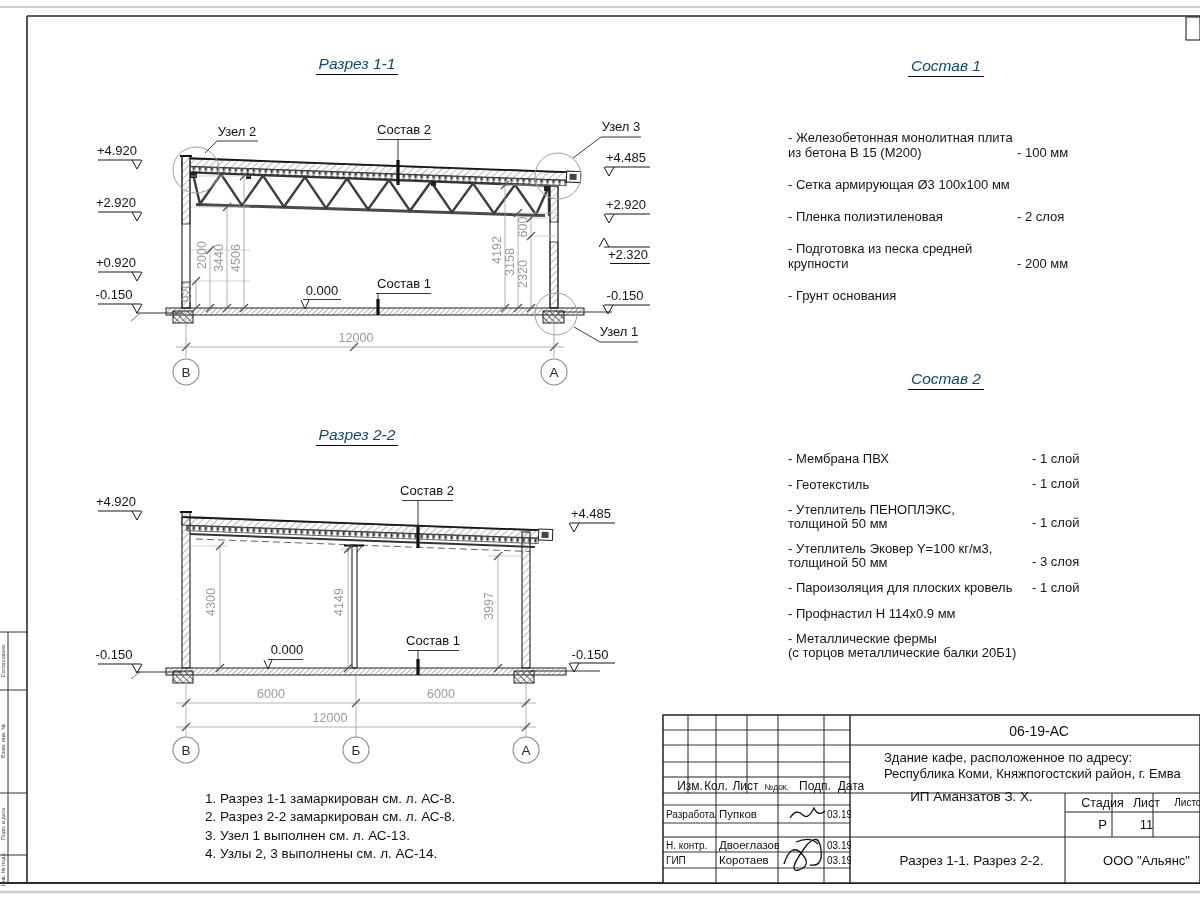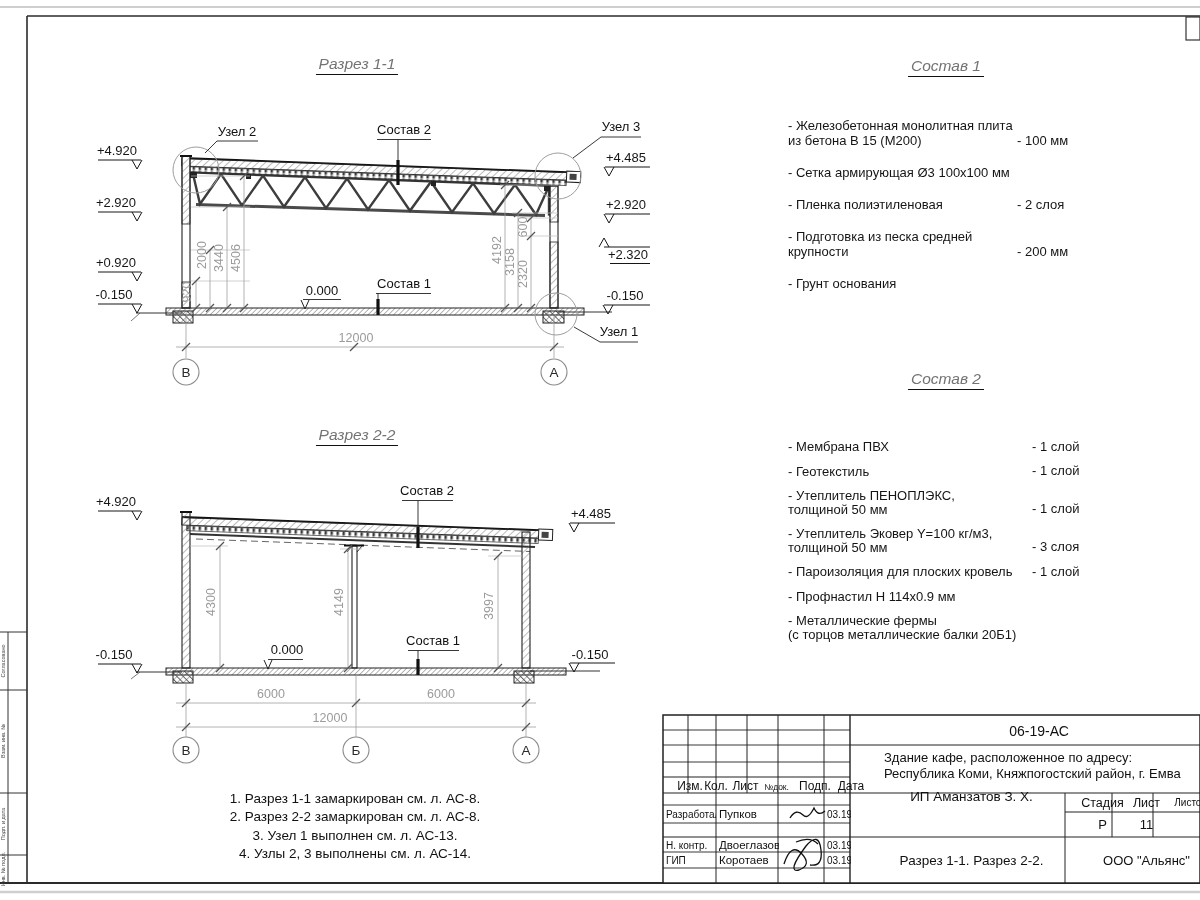--- a/index.html
+++ b/index.html
@@ -6,25 +6,25 @@
   body { background:#fff; font-family:"Liberation Sans", sans-serif; }
   .sheet { position:relative; width:1200px; height:900px; background:#fff; overflow:hidden; }
   .abs { position:absolute; }
   svg { position:absolute; left:0; top:0; font-family:"Liberation Sans", sans-serif; }
   svg text { fill:#111; }
   .dimtxt { font-size:12.5px; fill:#9b9b9b; }
   .lbltxt { font-size:13px; fill:#111; }
   .elevtxt { font-size:13px; fill:#161616; }
   .axtxt { font-size:13.5px; fill:#2a2a2a; }
   .sidetxt { font-size:5.5px; fill:#444; }
-  .sec-title { font-style:italic; font-size:15.5px; color:#737373; text-align:center; }
+  .sec-title { font-style:italic; font-size:15.5px; color:#0c4a6e; text-align:center; }
   .sec-title span { border-bottom:1.2px solid #111; padding:0 3px 2px 3px; }
   .comp-list { font-size:13px; line-height:15px; color:#151515; }
   .comp-item { position:relative; margin-bottom:17px; }
-  .comp-item .nm { white-space:pre-line; }
+  .comp-item .nm { white-space:pre-line;margin-top:12px; }
   .comp-item .val { position:absolute; bottom:0; }
   .comp2 .comp-item { margin-bottom:11px; }
   .comp2 .comp-item .nm { line-height:13.5px; }
   .notes { font-size:13.5px; line-height:18.3px; color:#111; }
   .tb-txt { position:absolute; color:#111; overflow:hidden; }
   .ctr { display:flex; align-items:center; justify-content:center; text-align:center;margin-left:14px; }
 </style>
 </head>
 <body>
 
@@ -441,21 +441,21 @@
       </div>
       <div class="comp-item">
         <div class="nm">- Профнастил Н 114х0.9 мм</div>
       </div>
       <div class="comp-item">
         <div class="nm">- Металлические фермы
 (с торцов металлические балки 20Б1)</div>
       </div>
     </div>
 
-<div id="notes" class="abs notes" style="left:205px; top:790px; width:300px;text-align:center;">
+<div id="notes" class="abs notes" style="left:205px; top:790px; width:300px;">
       <div>1. Разрез 1-1 замаркирован см. л. АС-8.</div>
       <div>2. Разрез 2-2 замаркирован см. л. АС-8.</div>
       <div>3. Узел 1 выполнен см. л. АС-13.</div>
       <div>4. Узлы 2, 3 выполнены см. л. АС-14.</div>
     </div>
 
 <div class="tb-txt ctr" style="left:850px; top:716px; width:350px; height:29px; font-size:14px;">06-19-АС</div>
 <div class="tb-txt" style="left:884px; top:750px; width:312px; font-size:13px; line-height:15.5px;">
   <div>Здание кафе, расположенное по адресу:</div>
   <div>Республика Коми, Княжпогостский район, г. Емва</div>

